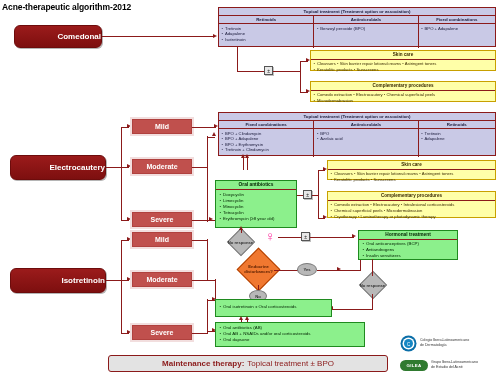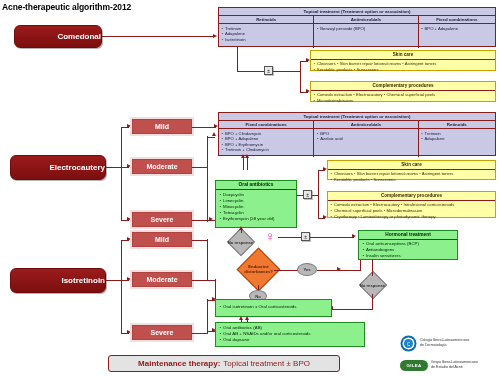--- a/index.html
+++ b/index.html
@@ -377,21 +377,21 @@
 <div class="abs arrU" style="left:244.5px;top:316px;"></div>
 
 <div class="abs gbox nohead" style="left:215px;top:322px;width:150px;height:25px;">
   <div class="gb" style="padding-top:2px;">
     <div class="gl">Oral antibiotics (AB)</div>
     <div class="gl">Oral AB + NSAIDs and/or oral corticosteroids</div>
     <div class="gl">Oral dapsone</div>
   </div>
 </div>
 
-<div class="abs maint" style="left:108px;top:355px;width:232px;height:17px;">
+<div class="abs maint" style="left:108px;top:355px;width:280px;height:17px;">
   <b>Maintenance therapy:</b>
   <span>Topical treatment ± BPO</span>
 </div>
 
 <div class="abs" style="left:400px;top:333px;width:98px;height:20px;display:flex;align-items:center;gap:3px;">
   <svg width="17" height="17" viewBox="0 0 34 34">
     <circle cx="17" cy="17" r="16" fill="#0a6ea8"></circle>
     <circle cx="17" cy="17" r="12" fill="#fff"></circle>
     <circle cx="17" cy="17" r="9" fill="#1687c4"></circle>
     <text x="17" y="21" font-size="9" fill="#fff" text-anchor="middle" font-family="Liberation Sans, sans-serif">C</text>

